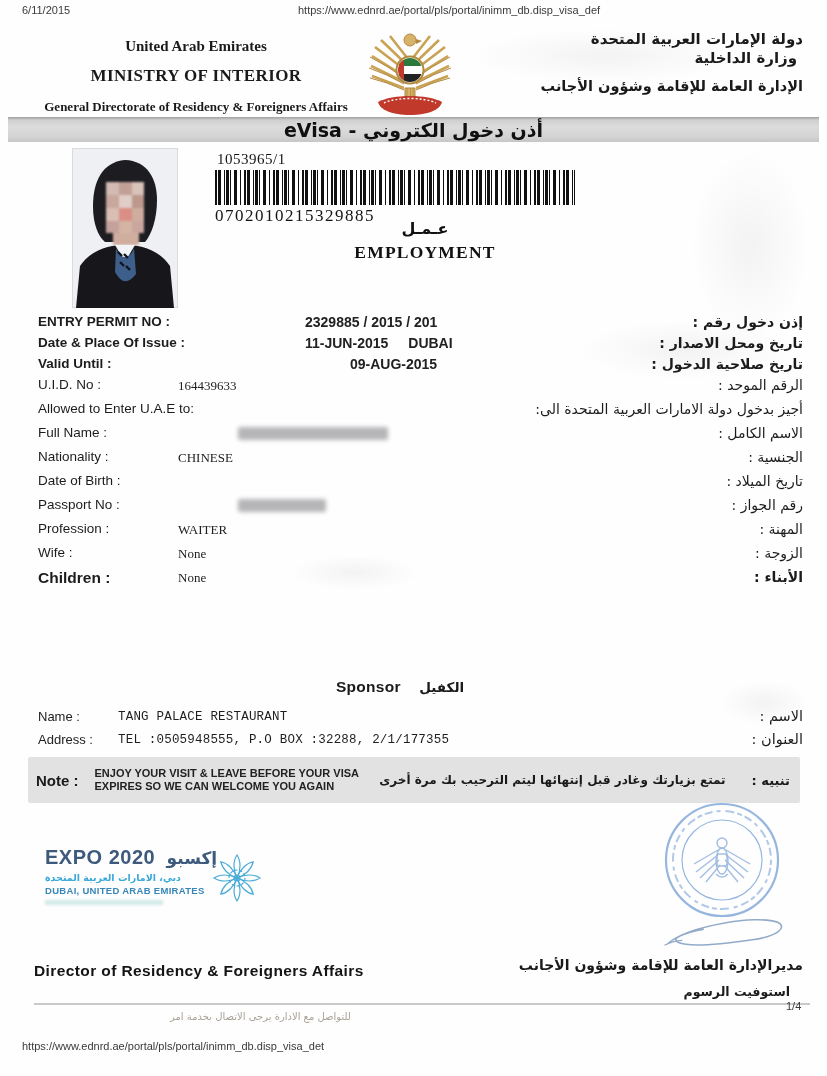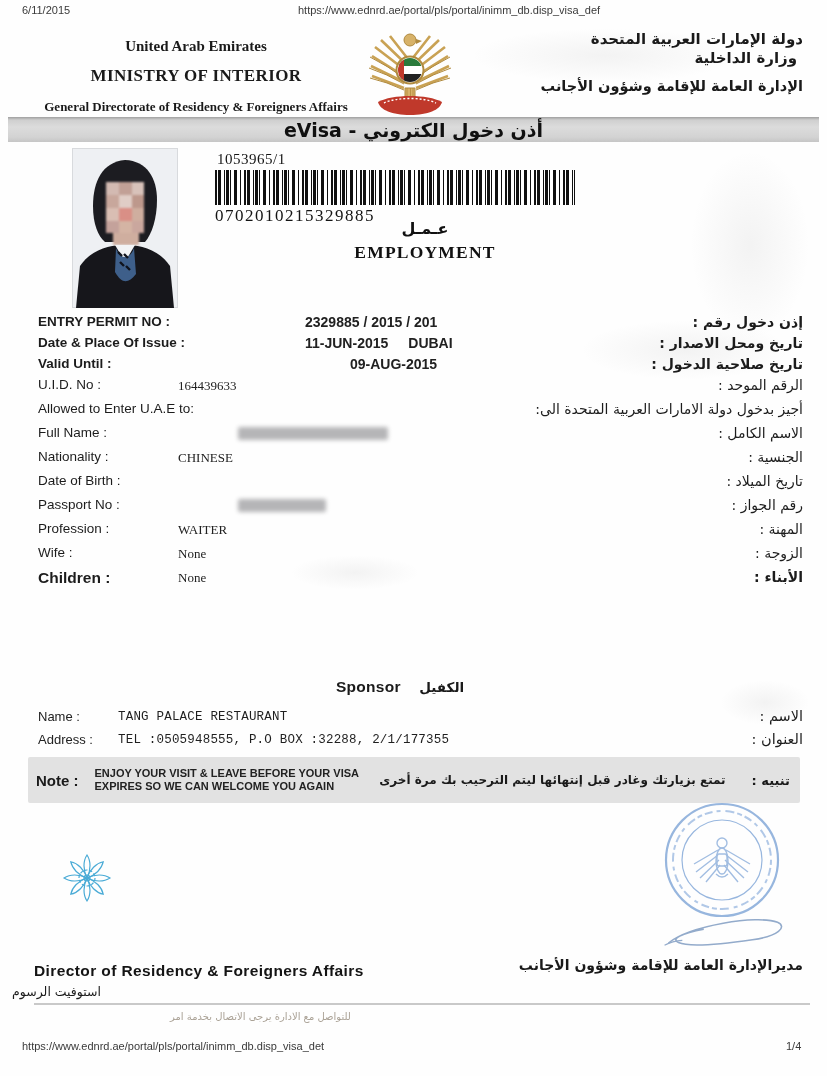--- a/index.html
+++ b/index.html
@@ -104,25 +104,25 @@
   .expo-l4{width:118px;height:5px;background:#7fc6c0;opacity:.35;filter:blur(1.5px);margin-top:4px;}
   .expo-flower{margin-left:18px;margin-top:6px;}
 
   
   .stamp{left:660px;top:798px;opacity:.85;}
   .signature{left:662px;top:912px;}
 
   
   .director-en{left:34px;top:962px;font-weight:bold;font-size:15.5px;letter-spacing:.4px;color:#141414;}
   .director-ar{right:24px;top:957px;font-weight:bold;font-size:14px;direction:rtl;font-family:"DejaVu Sans",sans-serif;}
-  .fees-ar{left:0;top:984px;width:790px;text-align:left;font-weight:normal;font-size:12.5px;direction:rtl;font-family:"DejaVu Sans",sans-serif;padding-left:12px;}
+  .fees-ar{left:0;top:984px;width:790px;text-align:right;font-weight:bold;font-size:12.5px;direction:rtl;font-family:"DejaVu Sans",sans-serif;}
   .foot-rule{left:34px;top:1003px;width:776px;height:2px;background:#c9c9c9;filter:blur(.4px);}
   .contact-ar{left:170px;top:1011px;font-size:10px;color:#9b9183;direction:rtl;font-family:"DejaVu Sans",sans-serif;opacity:.85;}
   .print-url-bottom{left:22px;top:1040px;font-size:11px;color:#3a3a3a;}
-  .page-num{left:786px;top:1040px;font-size:11px;color:#3a3a3a;}
+  .page-num{left:786px;top:1000px;font-size:11px;color:#3a3a3a;}
 </style>
 </head>
 <body>
 
 <div class="page">
 
   <div class="blob" style="left:470px;top:28px;width:270px;height:55px;"></div>
   <div class="blob" style="left:690px;top:150px;width:120px;height:190px;"></div>
   <div class="blob" style="left:580px;top:320px;width:210px;height:60px;"></div>
   <div class="blob" style="left:290px;top:555px;width:130px;height:35px;"></div>
@@ -308,20 +308,29 @@
     <span class="note-label">Note :</span>
     <span class="note-en">
       <span>ENJOY YOUR VISIT &amp; LEAVE BEFORE YOUR VISA</span><br>
       <span>EXPIRES SO WE CAN WELCOME YOU AGAIN</span>
     </span>
     <span class="note-ar-text">تمتع بزيارتك وغادر قبل إنتهائها ليتم الترحيب بك مرة أخرى</span>
     <span class="note-ar-label">تنبيه :</span>
   </div>
 
   <div class="abs expo">
+    <div class="expo-text">
+      <div class="expo-l1">
+        <span class="e-en">EXPO 2020</span>
+        <span class="e-ar">إكسبو</span>
+      </div>
+      <div class="expo-l2">دبي، الامارات العربية المتحدة</div>
+      <div class="expo-l3">DUBAI, UNITED ARAB EMIRATES</div>
+      <div class="expo-l4"></div>
+    </div>
     <div class="expo-flower">
       <svg width="48" height="52" viewBox="0 0 48 52" fill="none" stroke="#4aabd6">
         <g stroke-width="1.2">
           <g id="petals">
             <path d="M24,26 C20,18 20,9 24,3 C28,9 28,18 24,26 Z"></path>
             <path d="M24,26 C20,18 20,9 24,3 C28,9 28,18 24,26 Z" transform="rotate(45 24 26)"></path>
             <path d="M24,26 C20,18 20,9 24,3 C28,9 28,18 24,26 Z" transform="rotate(90 24 26)"></path>
             <path d="M24,26 C20,18 20,9 24,3 C28,9 28,18 24,26 Z" transform="rotate(135 24 26)"></path>
             <path d="M24,26 C20,18 20,9 24,3 C28,9 28,18 24,26 Z" transform="rotate(180 24 26)"></path>
             <path d="M24,26 C20,18 20,9 24,3 C28,9 28,18 24,26 Z" transform="rotate(225 24 26)"></path>

